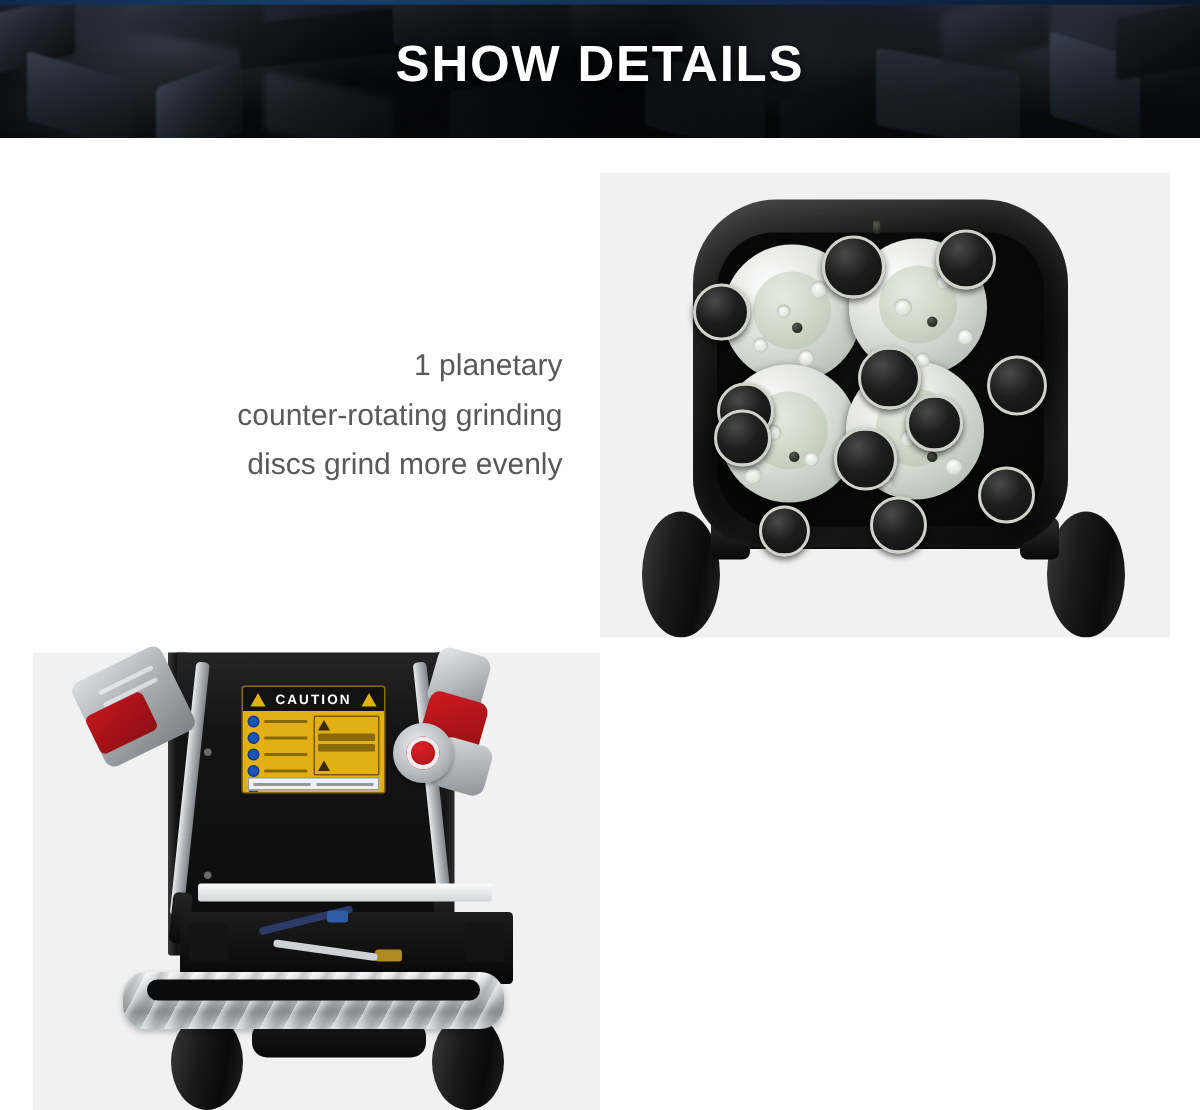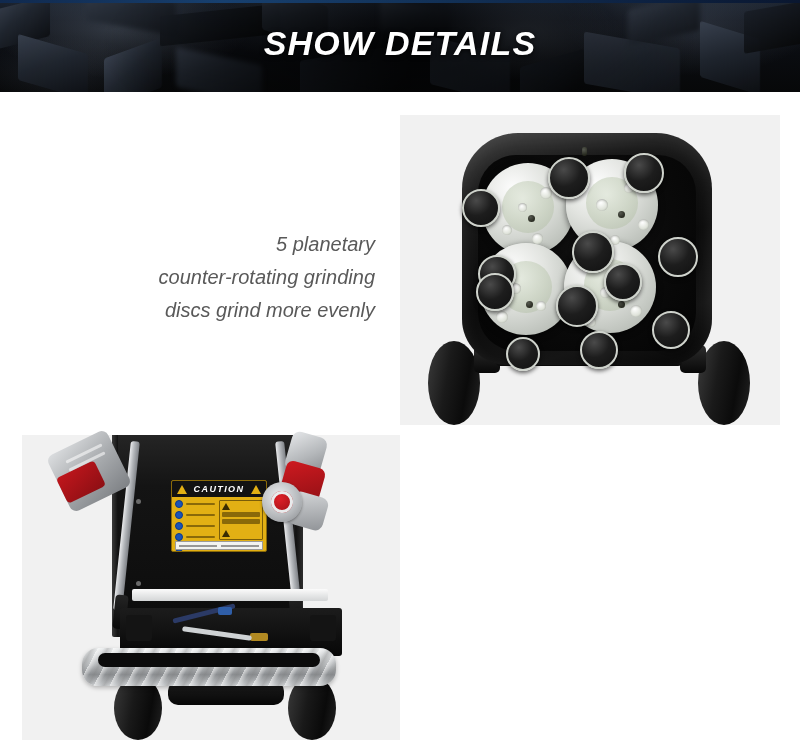--- a/index.html
+++ b/index.html
@@ -10,21 +10,20 @@
     background: #ffffff;
     font-family: "Liberation Sans", sans-serif;
     overflow: hidden;
   }
 
   .page {
     position: relative;
     width: 720px;
     height: 740px;
     background: #ffffff;
-    font-style: italic;
   }
 
   
   .banner {
     position: absolute;
     left: 0; top: 0;
     width: 800px;
     height: 92px;
     overflow: hidden;
     background: #0b0d11;
@@ -220,22 +219,22 @@
     border-radius: 3px;
   }
   .rv-strut-foot {
     position: absolute;
     width: 13px; height: 34px;
     background: linear-gradient(180deg, #242424, #0a0a0a);
     border-radius: 4px;
   }
   .rv-caution {
     position: absolute;
-    left: 171px; top: 457px;
-    width: 96px; height: 72px; margin-top: 23px;
+    left: 161px; top: 457px;
+    width: 96px; height: 72px;
   }
   .rv-caution-inner {
     position: absolute; inset: 0;
     background: #e2b014;
     border: 1px solid #8a6a09;
     border-radius: 2px;
     overflow: hidden;
   }
   .rv-caution-bar {
     position: absolute;
@@ -381,21 +380,21 @@
       <div class="gear tooth-k"></div>
       <div class="gear soft tooth-l"></div>
       <div class="gear tooth-m"></div>
       <div class="gear dark tooth-n"></div>
     </div>
     <div class="banner-vignette"></div>
     <div class="banner-topline"></div>
     <div class="banner-title">SHOW DETAILS</div>
   </div>
 
-  <div class="caption caption-top">5 planetary
+  <div class="caption caption-top">1 planetary
 counter-rotating grinding
 discs grind more evenly</div>
 
   <div class="photo photo-grinder-underside">
     <div class="ud-wrap">
 
       <div class="ud-wheel" style="left:28px;"></div>
       <div class="ud-wheel" style="left:298px;"></div>
       <div class="ud-axle-cap" style="left:74px;"></div>
       <div class="ud-axle-cap" style="left:280px;"></div>

